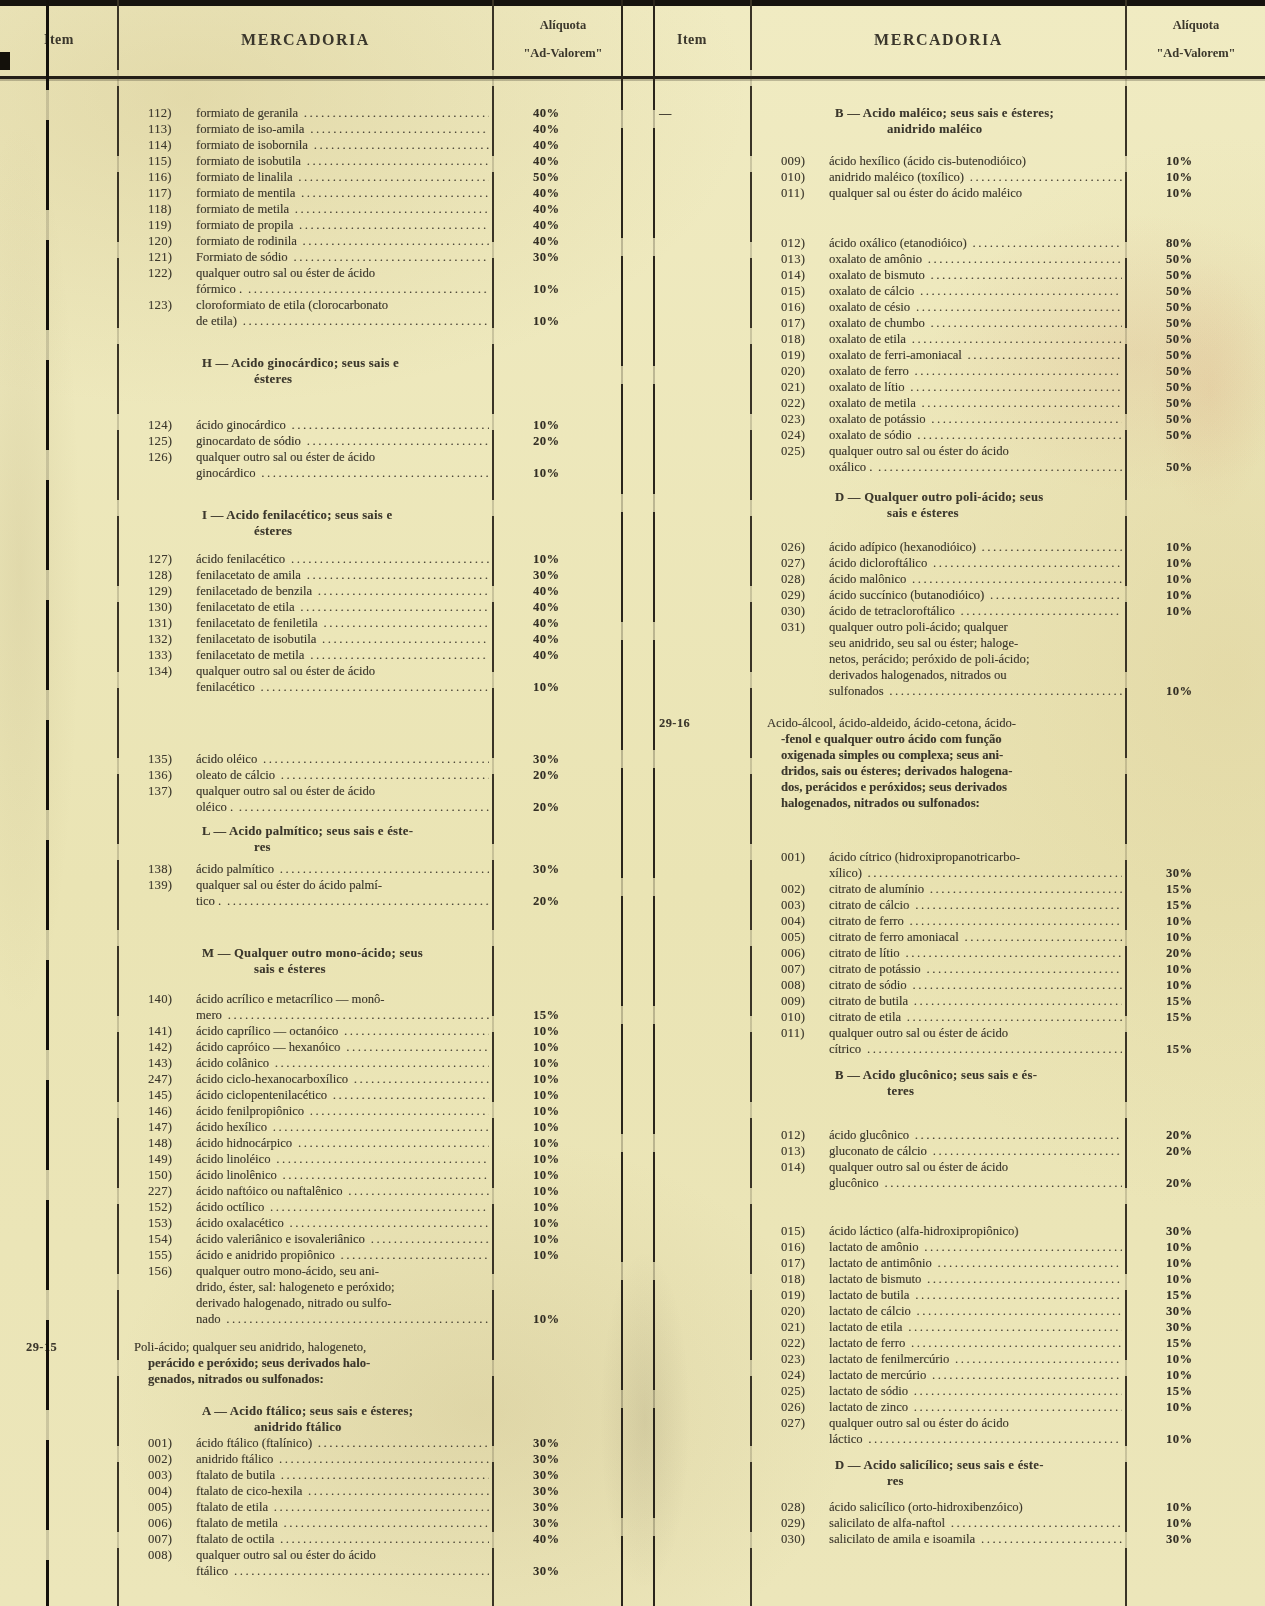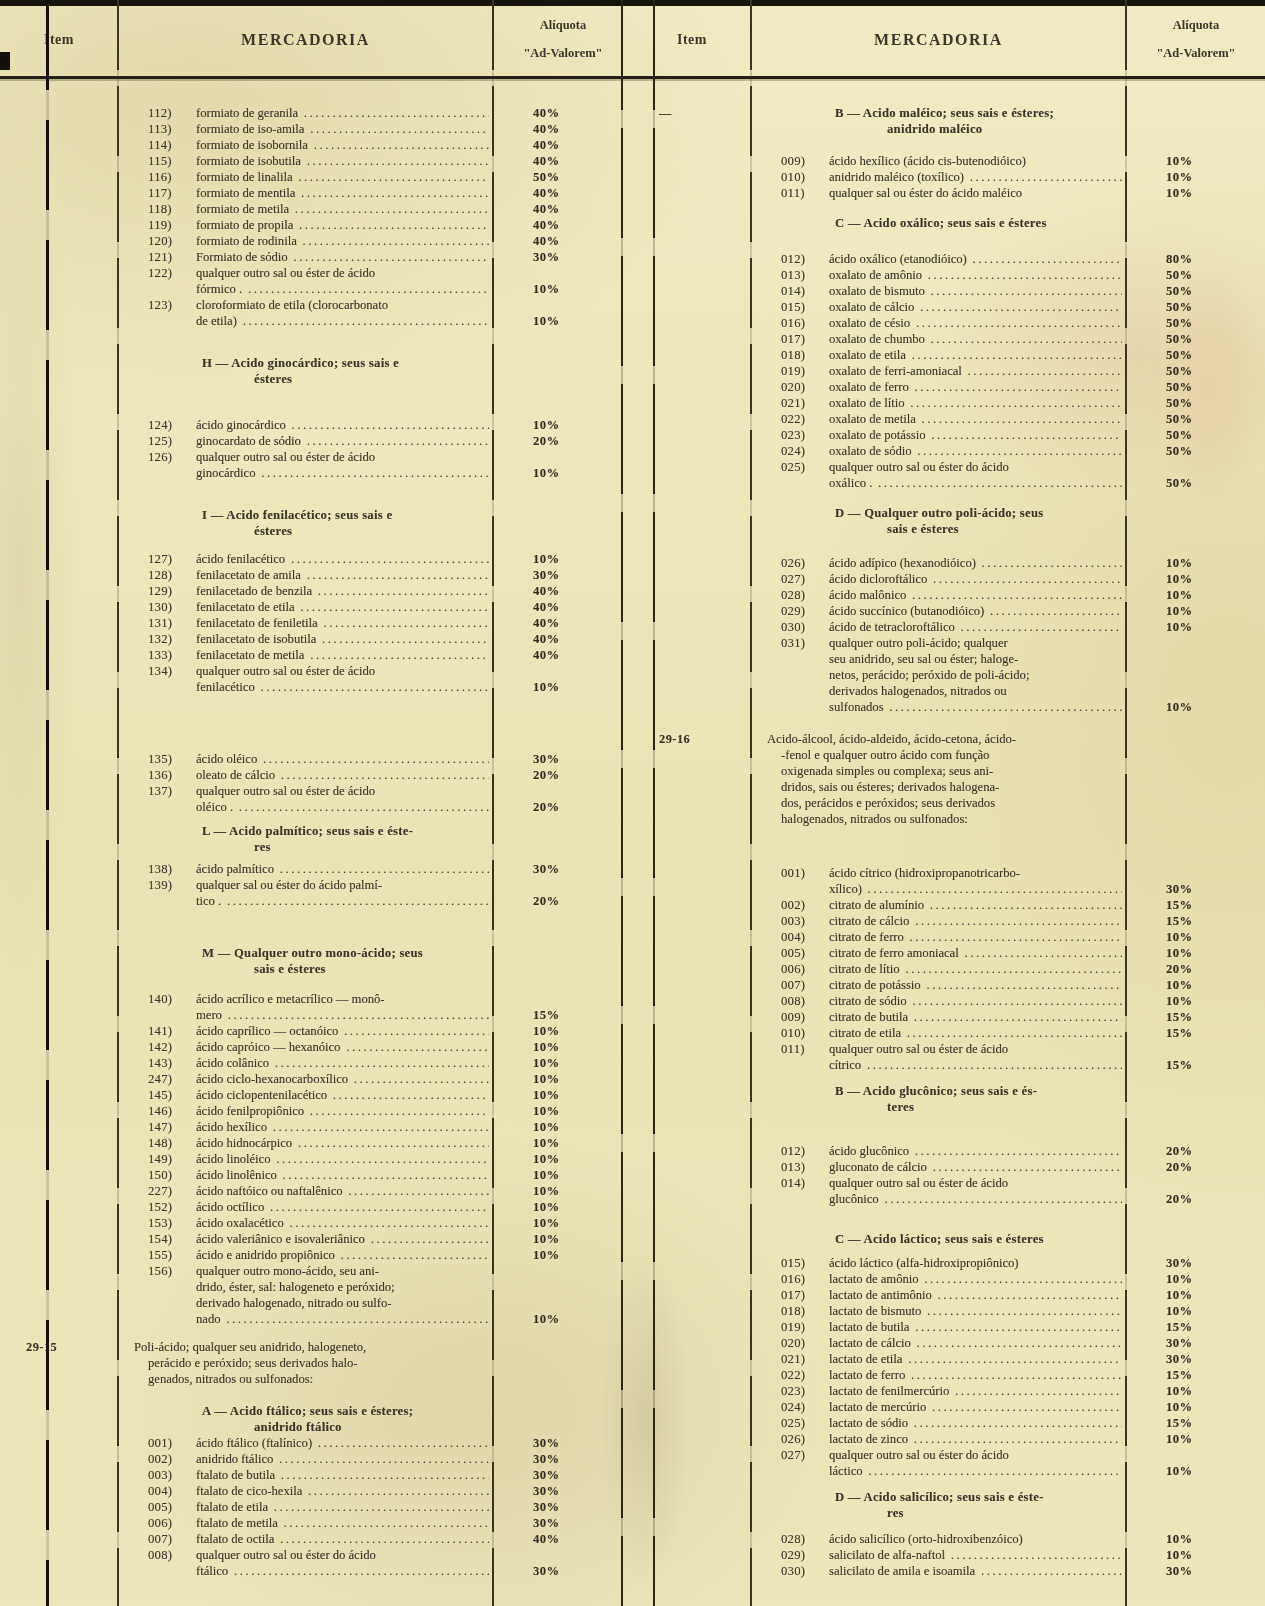--- a/index.html
+++ b/index.html
@@ -42,21 +42,21 @@
   .gutter{width:118px;flex:none;padding-left:26px;font-weight:bold;font-size:12.3px;letter-spacing:.5px;}
   .num{width:48px;flex:none;margin-left:30px;letter-spacing:.3px;}
   .desc{flex:1;min-width:0;padding-right:4px;}
   .line{white-space:nowrap;overflow:hidden;}
   .dots{letter-spacing:2.6px;color:#4a4537;}
   .rate{width:140px;flex:none;align-self:flex-end;padding-left:40px;
     font-weight:bold;letter-spacing:.4px;color:#332f25;}
   .sec{flex:1;min-width:0;margin-left:84px;font-weight:bold;letter-spacing:.3px;}
   .sec .line.cont{margin-left:52px;}
   .grp{flex:1;min-width:0;margin-left:16px;}
-  .grp .line.cont{margin-left:14px;}
+  .grp .line.cont{margin-left:14px;font-weight:bold;}
   .space{width:100%;}
   
   .stain{position:absolute;border-radius:50%;pointer-events:none;}
   #stain1{left:-40px;top:120px;width:120px;height:900px;background:radial-gradient(closest-side,rgba(140,120,70,.12),transparent);}
   #stain2{left:600px;top:1250px;width:90px;height:340px;background:radial-gradient(closest-side,rgba(60,50,30,.10),transparent);}
   #stain3{left:1150px;top:260px;width:120px;height:260px;background:radial-gradient(closest-side,rgba(200,90,60,.08),transparent);}
 </style>
 </head>
 <body>
 
@@ -614,27 +614,20 @@
         </div>
         <div class="row item">
           <div class="gutter"></div>
           <div class="num">011)</div>
           <div class="desc">
             <div class="line">qualquer sal ou éster do ácido maléico</div>
           </div>
           <div class="rate">10%</div>
         </div>
         <div class="space" style="height: 14px;"></div>
-        <div class="row section">
-          <div class="gutter"></div>
-          <div class="sec">
-            <div class="line">C — Acido oxálico; seus sais e ésteres</div>
-          </div>
-          <div class="rate"></div>
-        </div>
         <div class="space" style="height: 20px;"></div>
         <div class="row item">
           <div class="gutter"></div>
           <div class="num">012)</div>
           <div class="desc">
             <div class="line">ácido oxálico (etanodióico)<span class="dots"> ..........................................................................................</span></div>
           </div>
           <div class="rate">80%</div>
         </div>
         <div class="row item">
@@ -938,27 +931,20 @@
         <div class="row item">
           <div class="gutter"></div>
           <div class="num">014)</div>
           <div class="desc">
             <div class="line">qualquer outro sal ou éster de ácido</div>
             <div class="line">glucônico<span class="dots"> ..........................................................................................</span></div>
           </div>
           <div class="rate">20%</div>
         </div>
         <div class="space" style="height: 24px;"></div>
-        <div class="row section">
-          <div class="gutter"></div>
-          <div class="sec">
-            <div class="line">C — Acido láctico; seus sais e ésteres</div>
-          </div>
-          <div class="rate"></div>
-        </div>
         <div class="space" style="height: 8px;"></div>
         <div class="row item">
           <div class="gutter"></div>
           <div class="num">015)</div>
           <div class="desc">
             <div class="line">ácido láctico (alfa-hidroxipropiônico)</div>
           </div>
           <div class="rate">30%</div>
         </div>
         <div class="row item">

